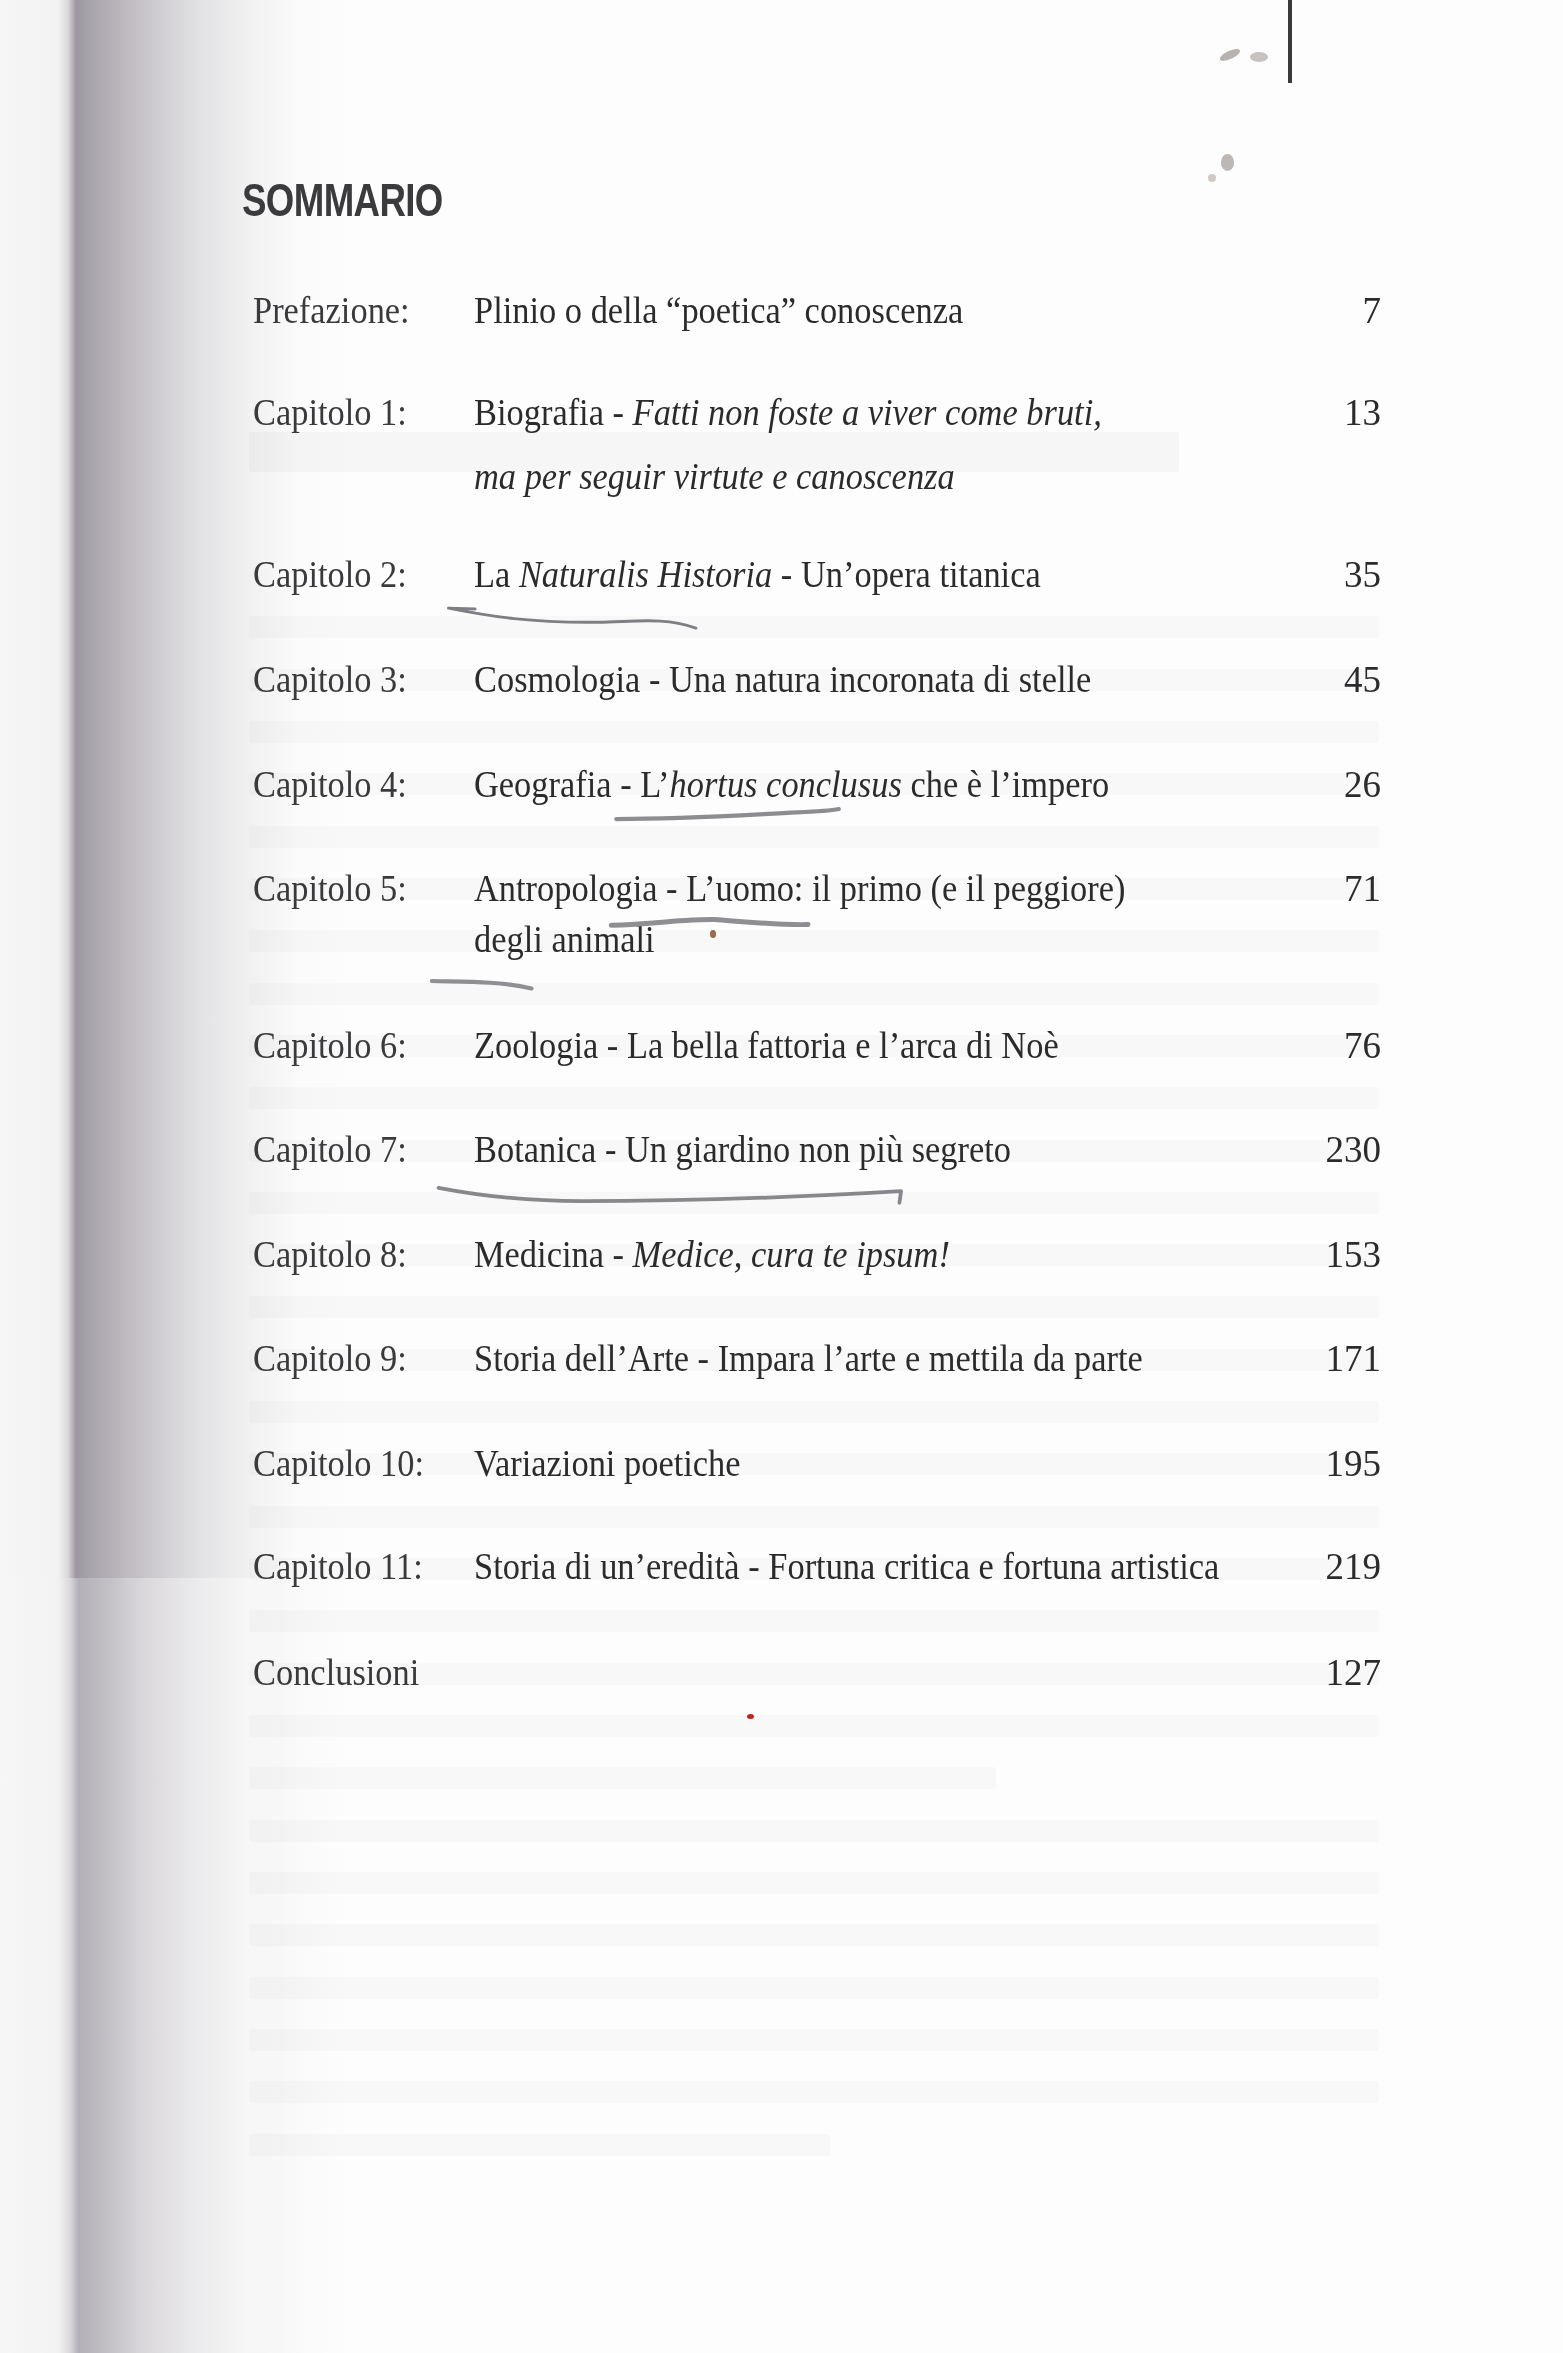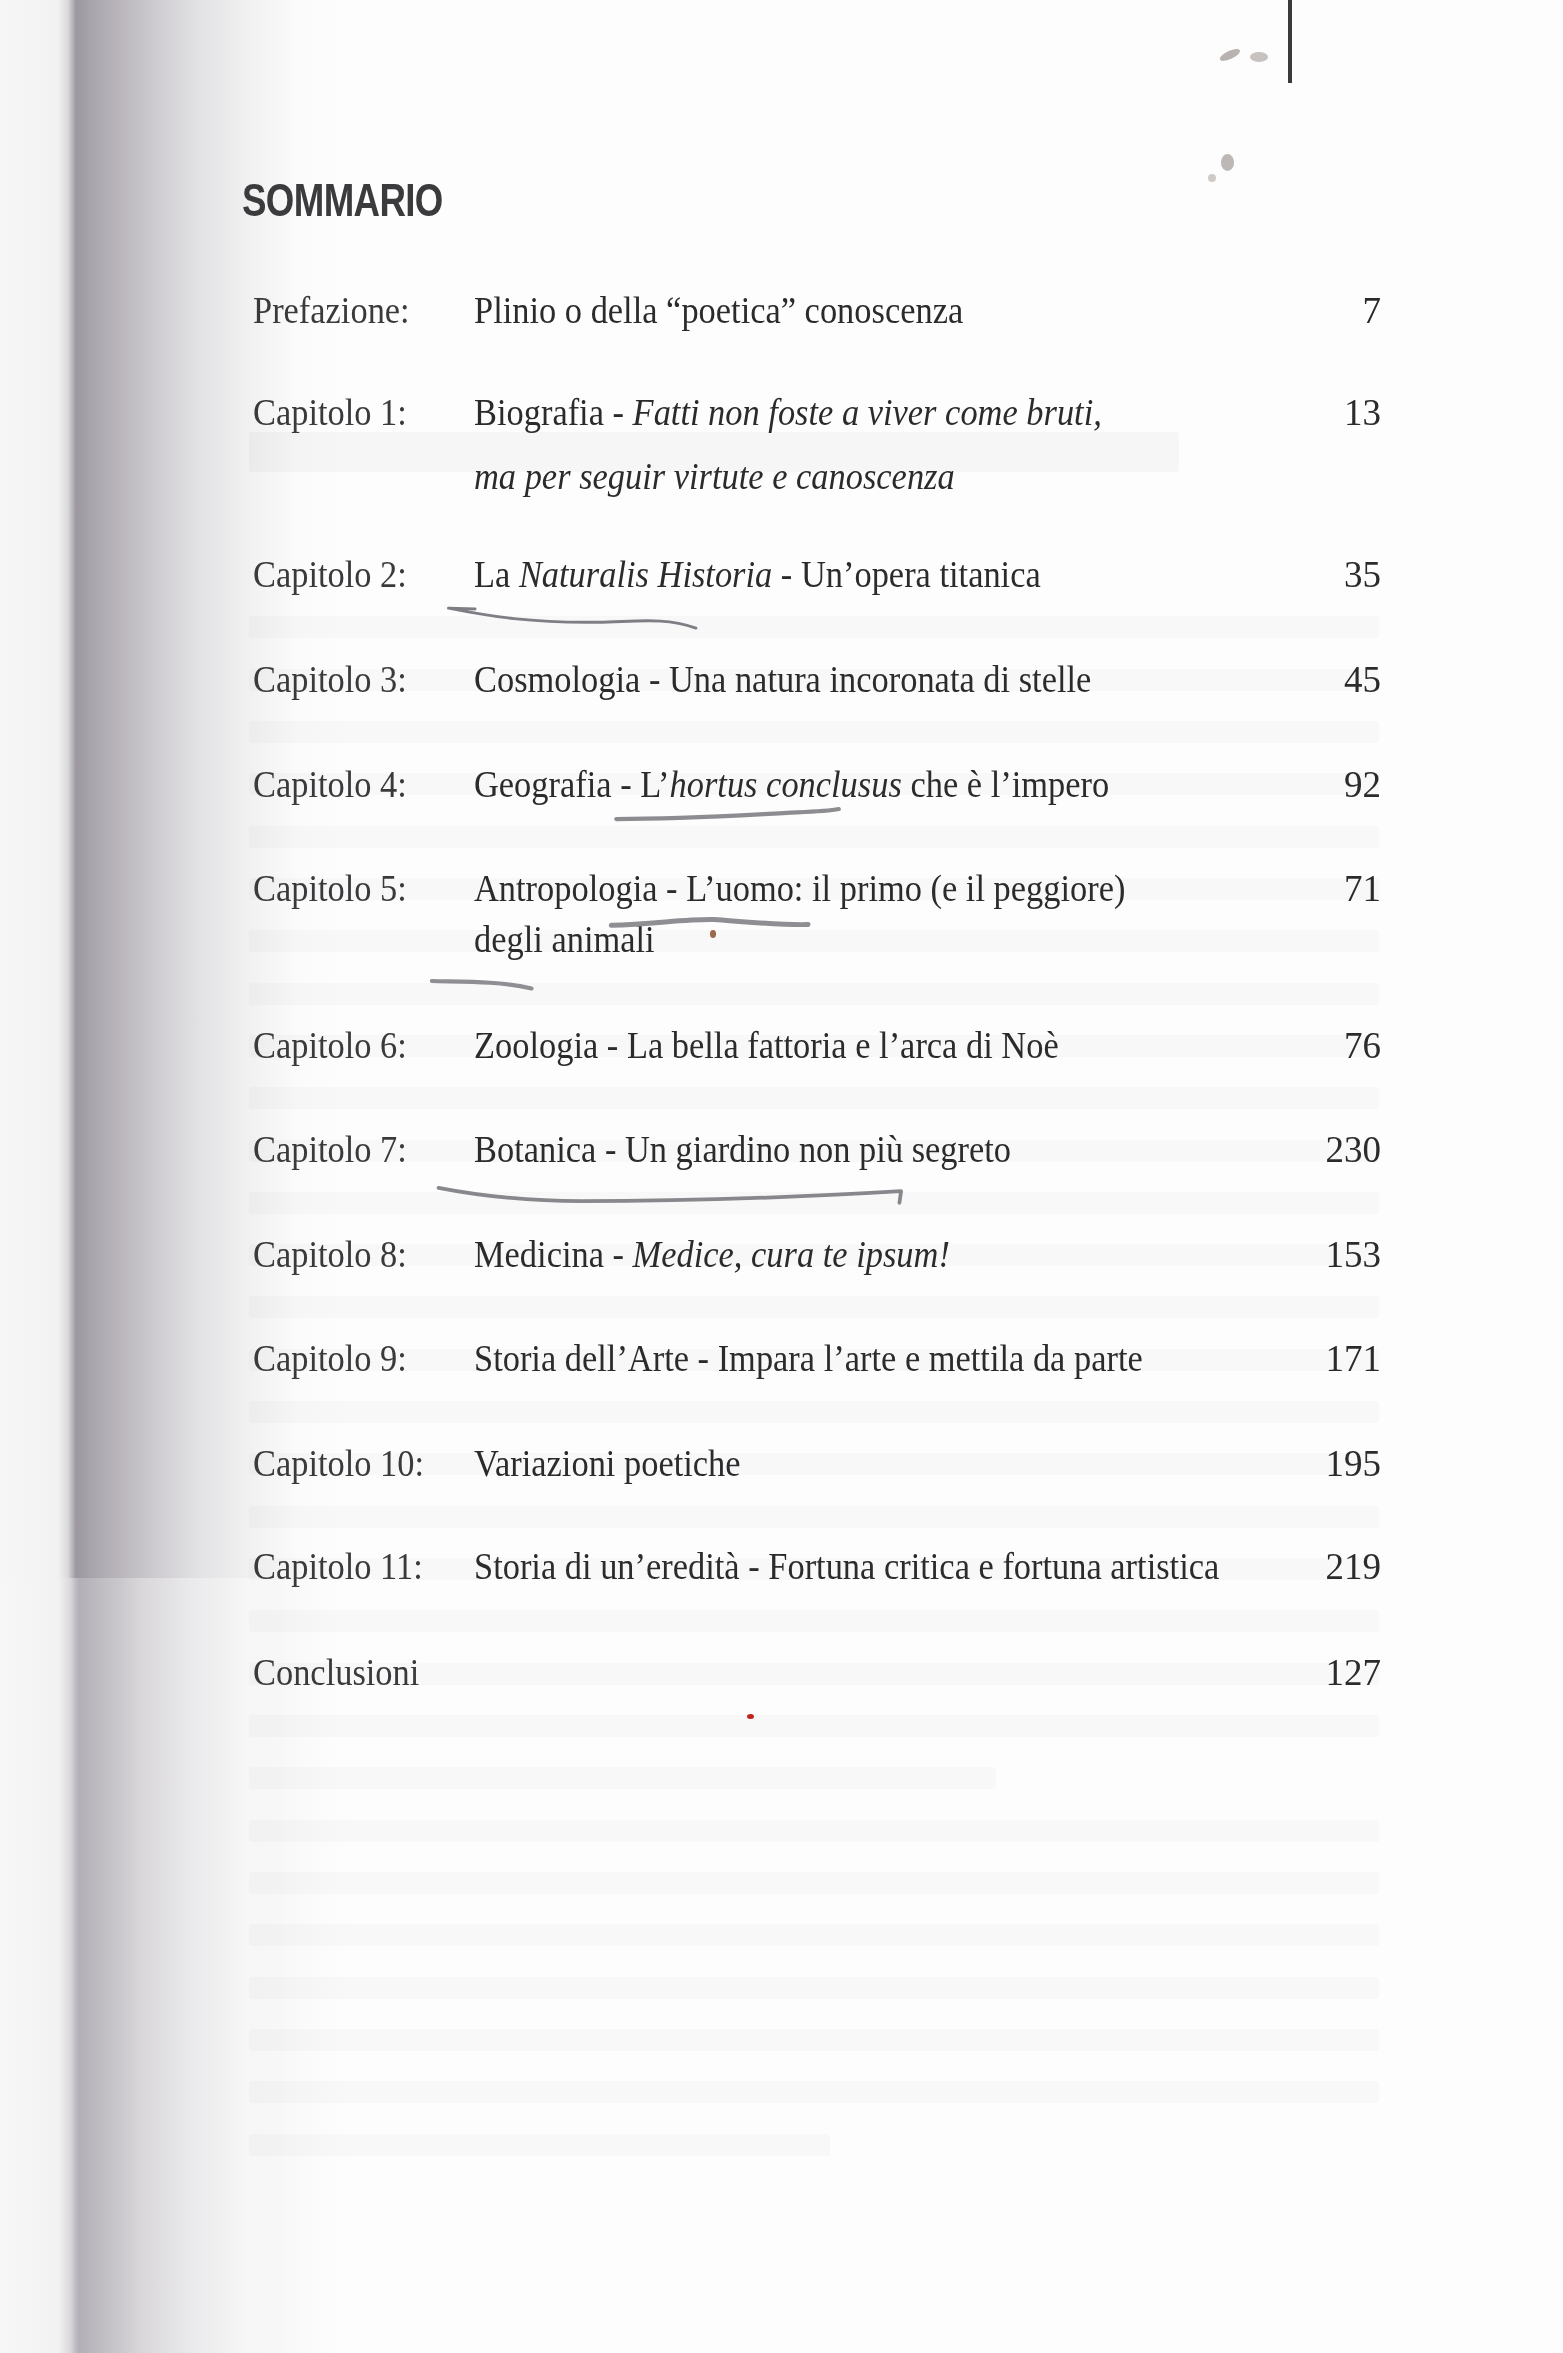--- a/index.html
+++ b/index.html
@@ -124,21 +124,21 @@
 
   <div class="row" style="top:661px;">
     <span class="lbl">Capitolo 3:</span>
     <span class="txt"><span>Cosmologia - Una natura incoronata di stelle</span></span>
     <span class="pg">45</span>
   </div>
 
   <div class="row" style="top:766px;">
     <span class="lbl">Capitolo 4:</span>
     <span class="txt"><span>Geografia - L’</span><span class="it">hortus conclusus</span><span> che è l’impero</span></span>
-    <span class="pg">92</span>
+    <span class="pg">26</span>
   </div>
 
   <div class="row" style="top:870px;height:100px;">
     <span class="lbl">Capitolo 5:</span>
     <span class="txt"><span>Antropologia - L’uomo: il primo (e il peggiore)</span></span>
     <span class="txt2" style="top:51px;">degli animali</span>
     <span class="pg">71</span>
   </div>
 
   <div class="row" style="top:1027px;">

